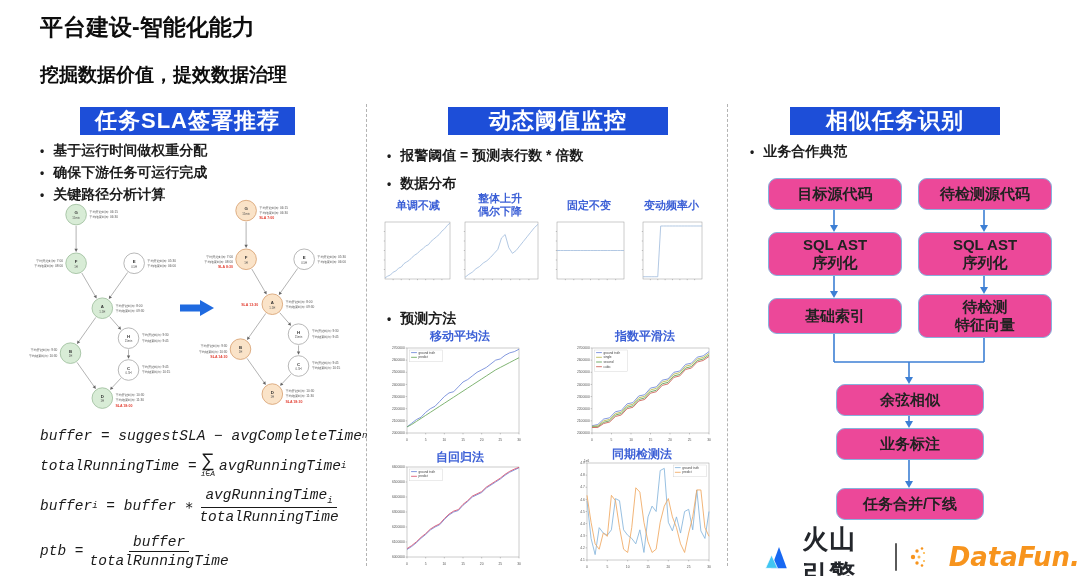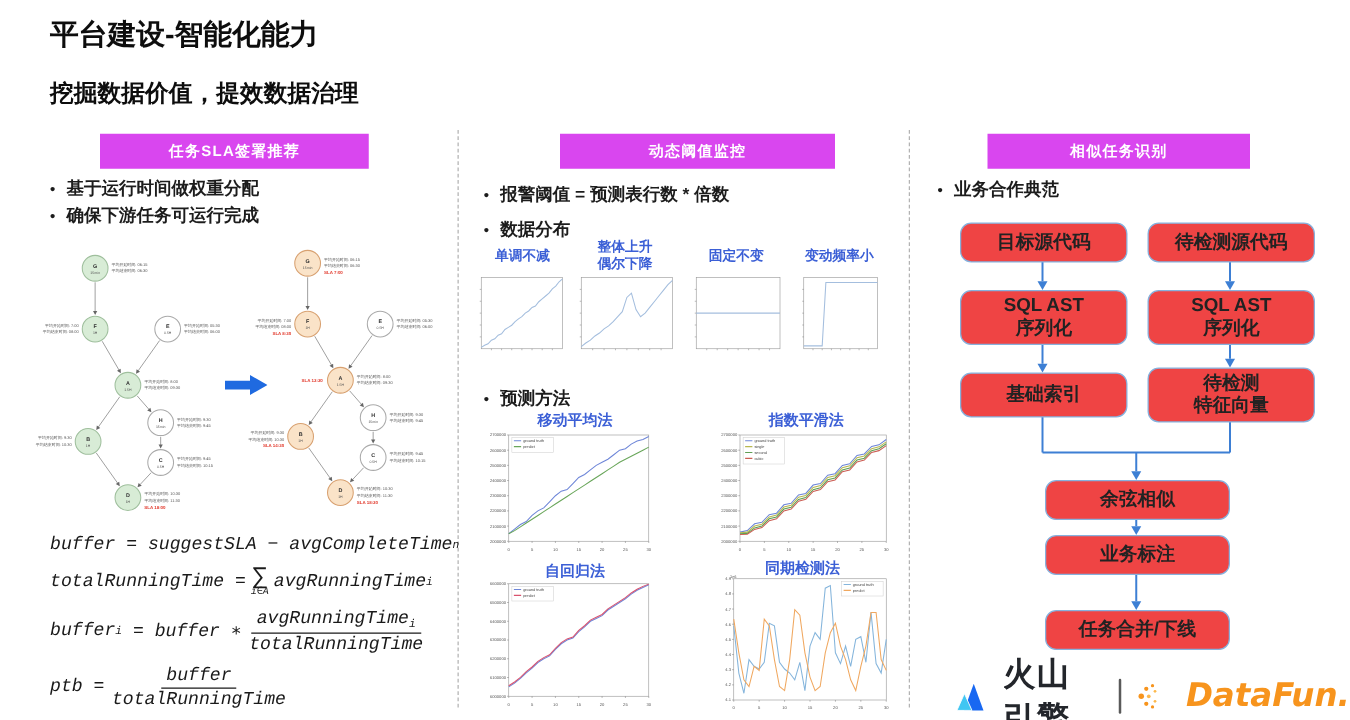--- a/index.html
+++ b/index.html
@@ -1,21 +1,21 @@
 <!DOCTYPE html>
 <html><head>
 <meta charset="utf-8">
 <style>
   html,body{margin:0;padding:0;background:#e8e8e8;}
   .slide{position:relative;width:1080px;height:576px;background:#ffffff;overflow:hidden;
          font-family:"Liberation Sans","DejaVu Sans",sans-serif;color:#222;}
   .page-title{position:absolute;left:40px;top:12px;font-size:23px;font-weight:800;color:#0d0d0d;}
   .page-subtitle{position:absolute;left:40px;top:62px;font-size:19px;font-weight:800;color:#0d0d0d;}
   .vdivider{position:absolute;top:104px;bottom:10px;width:0;border-left:1.5px dashed #b3b3b3;}
-  .hdr{position:absolute;height:28px;background:#d946ef;color:#fff;font-size:12px;font-weight:700;
+  .hdr{position:absolute;height:28px;background:#1d4ed8;color:#fff;font-size:22px;font-weight:700;
        text-align:center;line-height:28px;letter-spacing:1px;}
   .bullets{position:absolute;}
   .bullet{font-size:14px;font-weight:600;color:#1c1c1c;line-height:21px;white-space:nowrap;}
   .bullet::before{content:"•";margin-right:9px;font-size:12px;}
   .dist-label{position:absolute;color:#3b5fd6;font-size:11px;font-weight:700;text-align:center;line-height:13px;}
   .chart-title{position:absolute;color:#3b5fd6;font-size:12px;font-weight:700;text-align:center;}
   svg{display:block;}
   .chart-host{position:absolute;}
   
   .formulas{position:absolute;left:40px;top:428px;display:flex;flex-direction:column;gap:9px;
@@ -23,21 +23,21 @@
   .frm{display:flex;align-items:center;white-space:nowrap;}
   .frm sub{font-size:9px;}
   .sigma-stack{display:inline-flex;flex-direction:column;align-items:center;margin:0 4px;}
   .sigma{font-size:19px;line-height:16px;font-style:normal;}
   .sigma-under{font-size:8px;line-height:9px;}
   .frac{display:inline-flex;flex-direction:column;align-items:center;margin-left:6px;vertical-align:middle;}
   .frac .num{padding:0 4px 1px 4px;border-bottom:1px solid #1a1a1a;}
   .frac .den{padding-top:1px;}
   
   .flow{position:absolute;left:740px;top:170px;width:334px;height:360px;}
-  .fbox{position:absolute;background:#ef4444;border:1.5px solid #86b1dd;border-radius:9px;
+  .fbox{position:absolute;background:#ec4899;border:1.5px solid #86b1dd;border-radius:9px;
         display:flex;flex-direction:column;align-items:center;justify-content:center;
         font-size:15px;font-weight:600;color:#222;line-height:18px;text-align:center;}
   .flow svg{position:absolute;left:0;top:0;}
   
   .logos{position:absolute;left:762px;top:522px;display:flex;align-items:center;gap:12px;}
   .vol-text{font-size:26px;font-weight:800;color:#23262b;letter-spacing:1px;}
   .logo-bar{width:2.5px;height:28px;background:#5a5a5a;border-radius:2px;}
   .datafun{display:flex;align-items:center;gap:16px;}
   .df-text{font-size:26px;font-weight:800;font-style:italic;color:#f7941d;letter-spacing:0px;
            font-family:"DejaVu Sans","Liberation Sans",sans-serif;}
@@ -50,20 +50,21 @@
   <div class="page-title">平台建设-智能化能力</div>
   <div class="page-subtitle">挖掘数据价值，提效数据治理</div>
 
   <div class="vdivider" style="left:366px;"></div>
   <div class="vdivider" style="left:727px;"></div>
 
   <div class="hdr" style="left:80px;top:107px;width:215px;">任务SLA签署推荐</div>
   <div class="bullets" style="left:40px;top:140px;">
     <div class="bullet">基于运行时间做权重分配</div>
     <div class="bullet">确保下游任务可运行完成</div>
+    <div class="bullet">关键路径分析计算</div>
   </div>
 
   <svg class="chart-host" style="left:18px;top:194px;" width="178" height="220" viewBox="0 0 190 235">
       <line x1="62" y1="34" x2="62" y2="59" stroke="#8a8a8a" stroke-width="0.7"></line>
       <polygon points="62,62 60.2,58.6 63.8,58.6" fill="#666"></polygon>
       <line x1="68.04645230628904" y1="84.3653468107812" x2="82.44193461713871" y2="109.0433164865235" stroke="#8a8a8a" stroke-width="0.7"></line>
       <polygon points="83.95354769371096,111.6346531892188 80.68558418531188,109.60477277210748 83.79518822854624,107.79083708022077" fill="#666"></polygon>
       <line x1="117.06379191063593" y1="83.79229377321987" x2="98.67026011170509" y2="109.75963278347517" stroke="#8a8a8a" stroke-width="0.7"></line>
       <polygon points="96.93620808936407,112.20770622678013 97.43262298203425,108.3927917776299 100.3703111140002,110.47365420443913" fill="#666"></polygon>
       <line x1="83.06379191063593" y1="131.79229377321985" x2="64.67026011170509" y2="157.75963278347518" stroke="#8a8a8a" stroke-width="0.7"></line>

